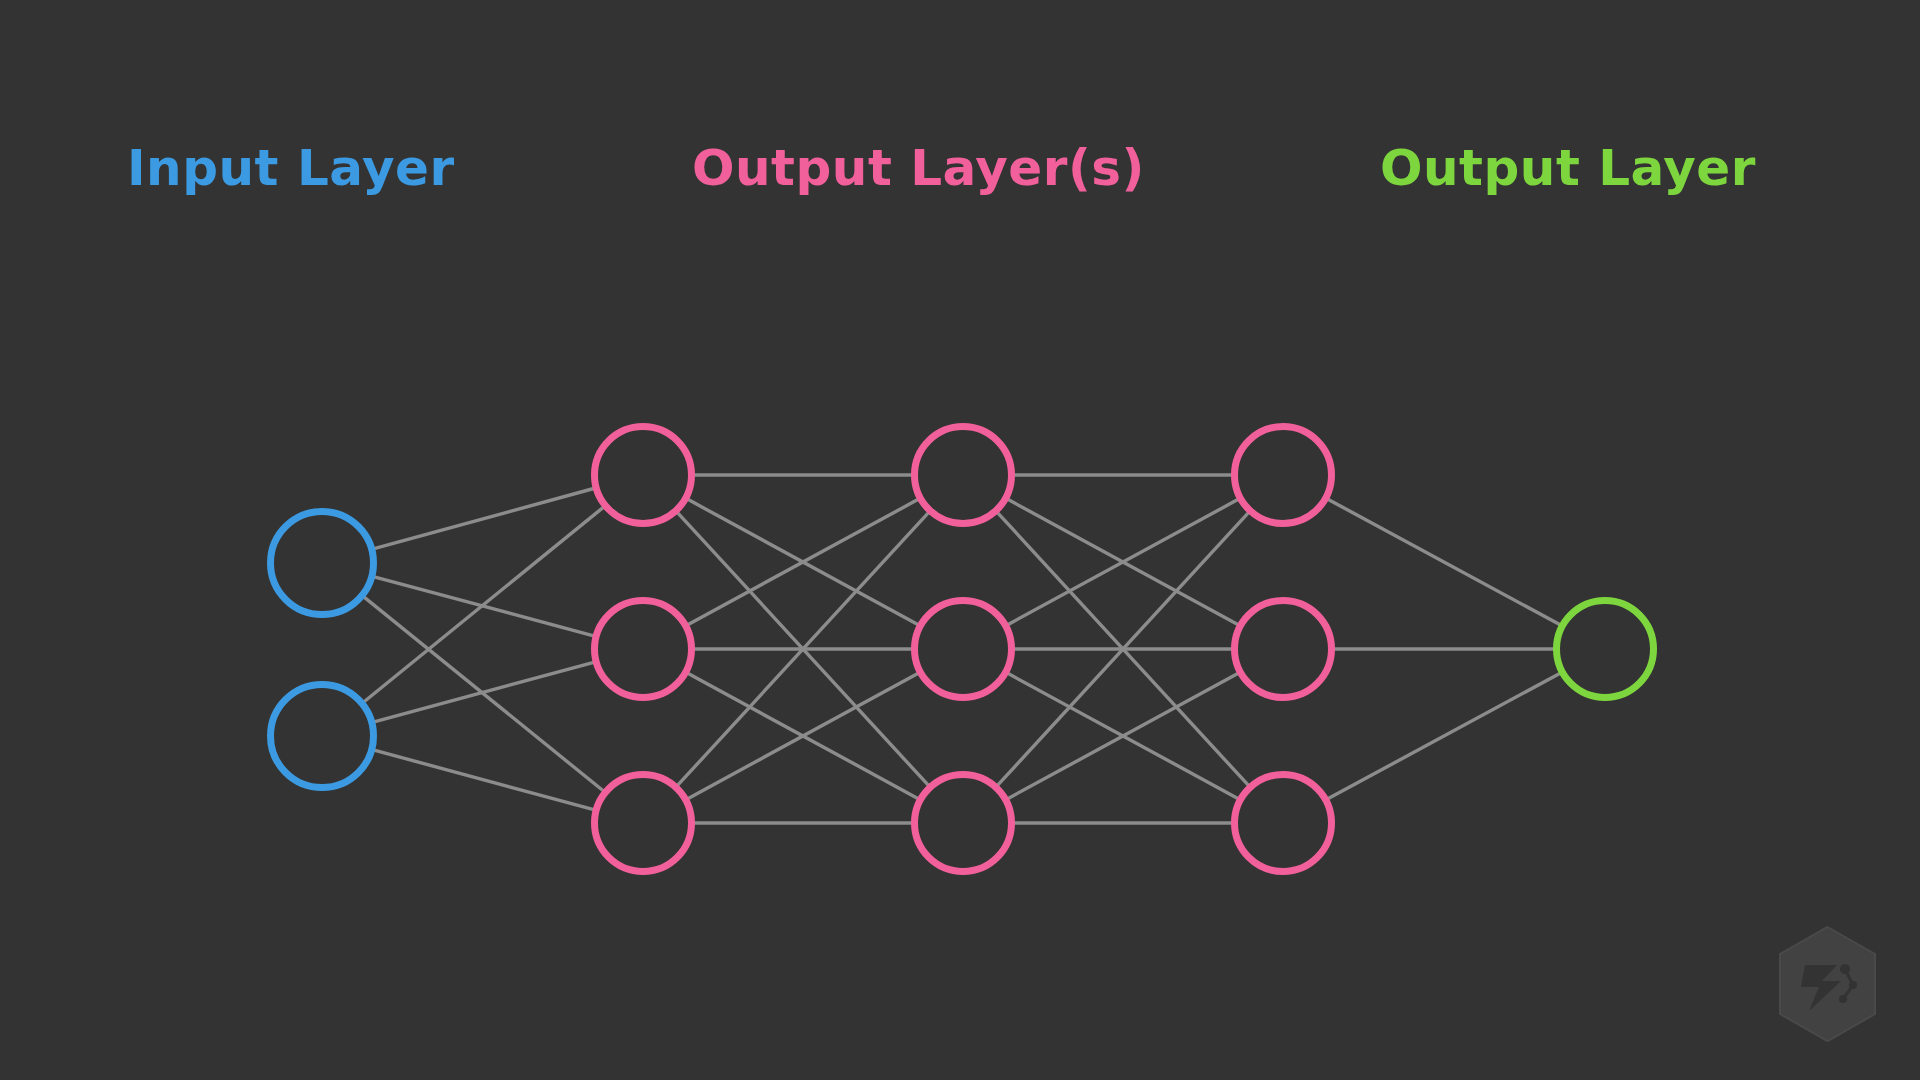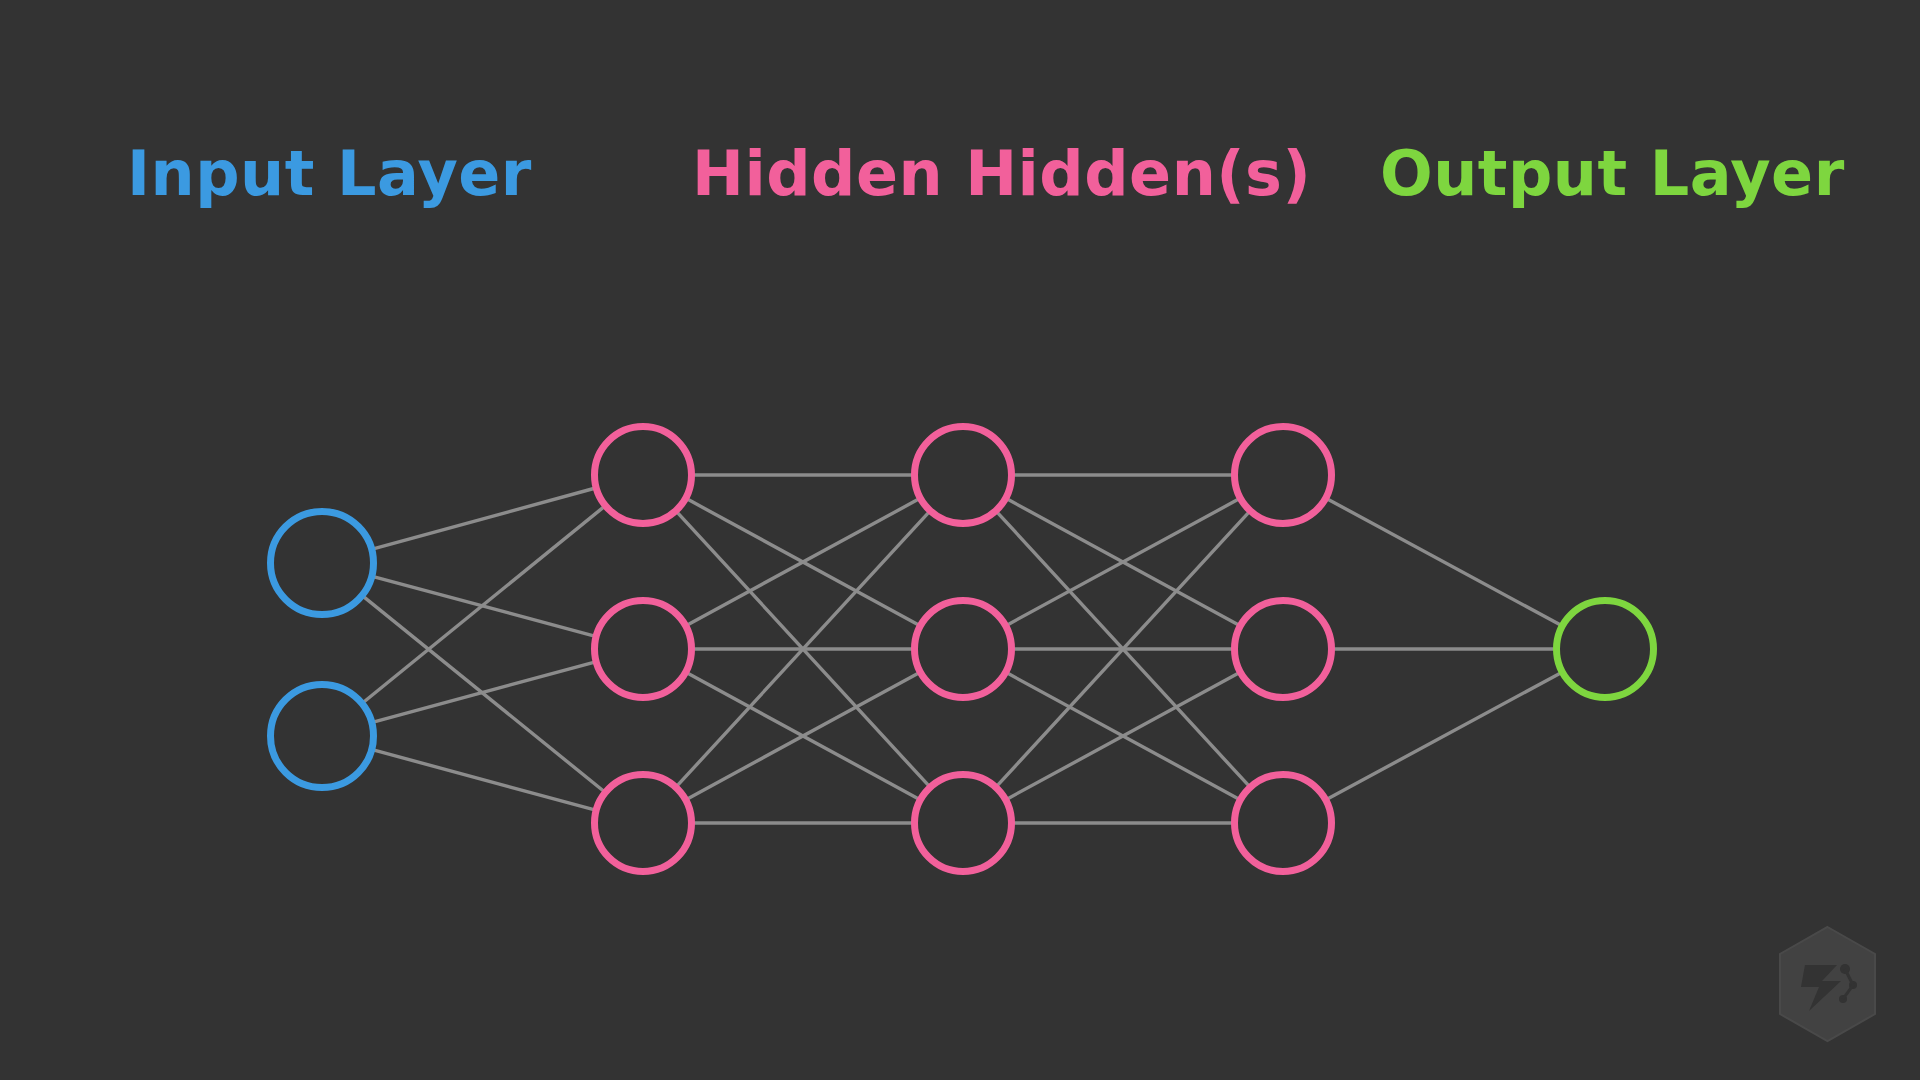--- a/index.html
+++ b/index.html
@@ -25,21 +25,21 @@
     left: 0;
     top: 0;
     width: 1920px;
     height: 1080px;
     display: block;
   }
   .layer-label {
     position: absolute;
     font-family: "DejaVu Sans", sans-serif;
     font-weight: bold;
-    font-size: 62px;
+    font-size: 50px;
     letter-spacing: 0.5px;
     white-space: nowrap;
     line-height: 1;
     user-select: none;
   }
   #label-input  { left: 127px; top: 143px; }
   #label-hidden { left: 692px; top: 143px; }
   #label-output { left: 1380px; top: 143px; }
   #watermark {
     position: absolute;
@@ -96,21 +96,21 @@
         <circle cx="963" cy="823" r="48.5" stroke="#f2609b" stroke-width="7" fill="#333333"></circle>
         <circle cx="1283" cy="475" r="48.5" stroke="#f2609b" stroke-width="7" fill="#333333"></circle>
         <circle cx="1283" cy="649" r="48.5" stroke="#f2609b" stroke-width="7" fill="#333333"></circle>
         <circle cx="1283" cy="823" r="48.5" stroke="#f2609b" stroke-width="7" fill="#333333"></circle>
         <circle cx="1605" cy="649" r="48.5" stroke="#7ed63f" stroke-width="7" fill="#333333"></circle>
       </g>
   </svg>
 
   <div class="layer-label" id="label-input" style="color: rgb(59, 154, 225);">Input Layer</div>
 
-  <div class="layer-label" id="label-hidden" style="color: rgb(242, 96, 155);">Hidden Hidden(s)</div>
+  <div class="layer-label" id="label-hidden" style="color: rgb(242, 96, 155);">Output Layer(s)</div>
 
   <div class="layer-label" id="label-output" style="color: rgb(126, 214, 63); text-align: right;">Output Layer</div>
 
   <svg id="watermark" viewBox="0 0 105 118" xmlns="http://www.w3.org/2000/svg">
     <path d="M52.5 2 L100 29 L100 89 L52.5 116 L5 89 L5 29 Z" fill="#454545" stroke="#4e4e4e" stroke-width="2"></path>
     <path d="M30 40 L62 40 L47 56 L66 56 L34 86 L44 62 L26 62 Z" fill="#333333"></path>
     <circle cx="70" cy="44" r="5" fill="#333333"></circle>
     <circle cx="78" cy="60" r="4" fill="#333333"></circle>
     <circle cx="68" cy="74" r="4" fill="#333333"></circle>
     <path d="M70 44 L78 60 L68 74" stroke="#333333" stroke-width="3" fill="none"></path>

